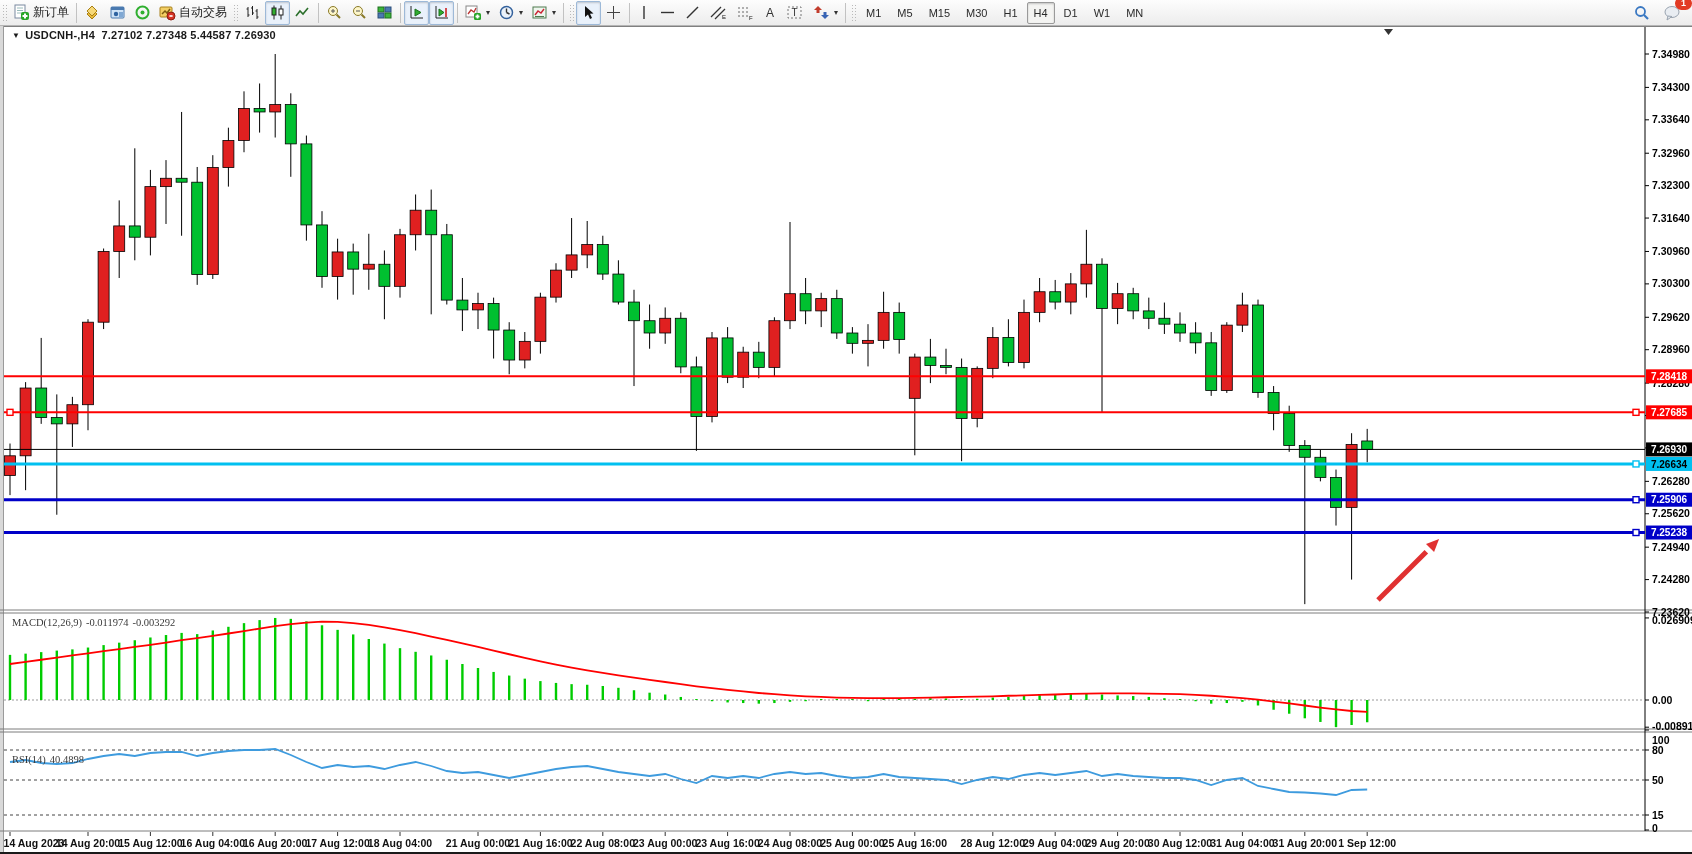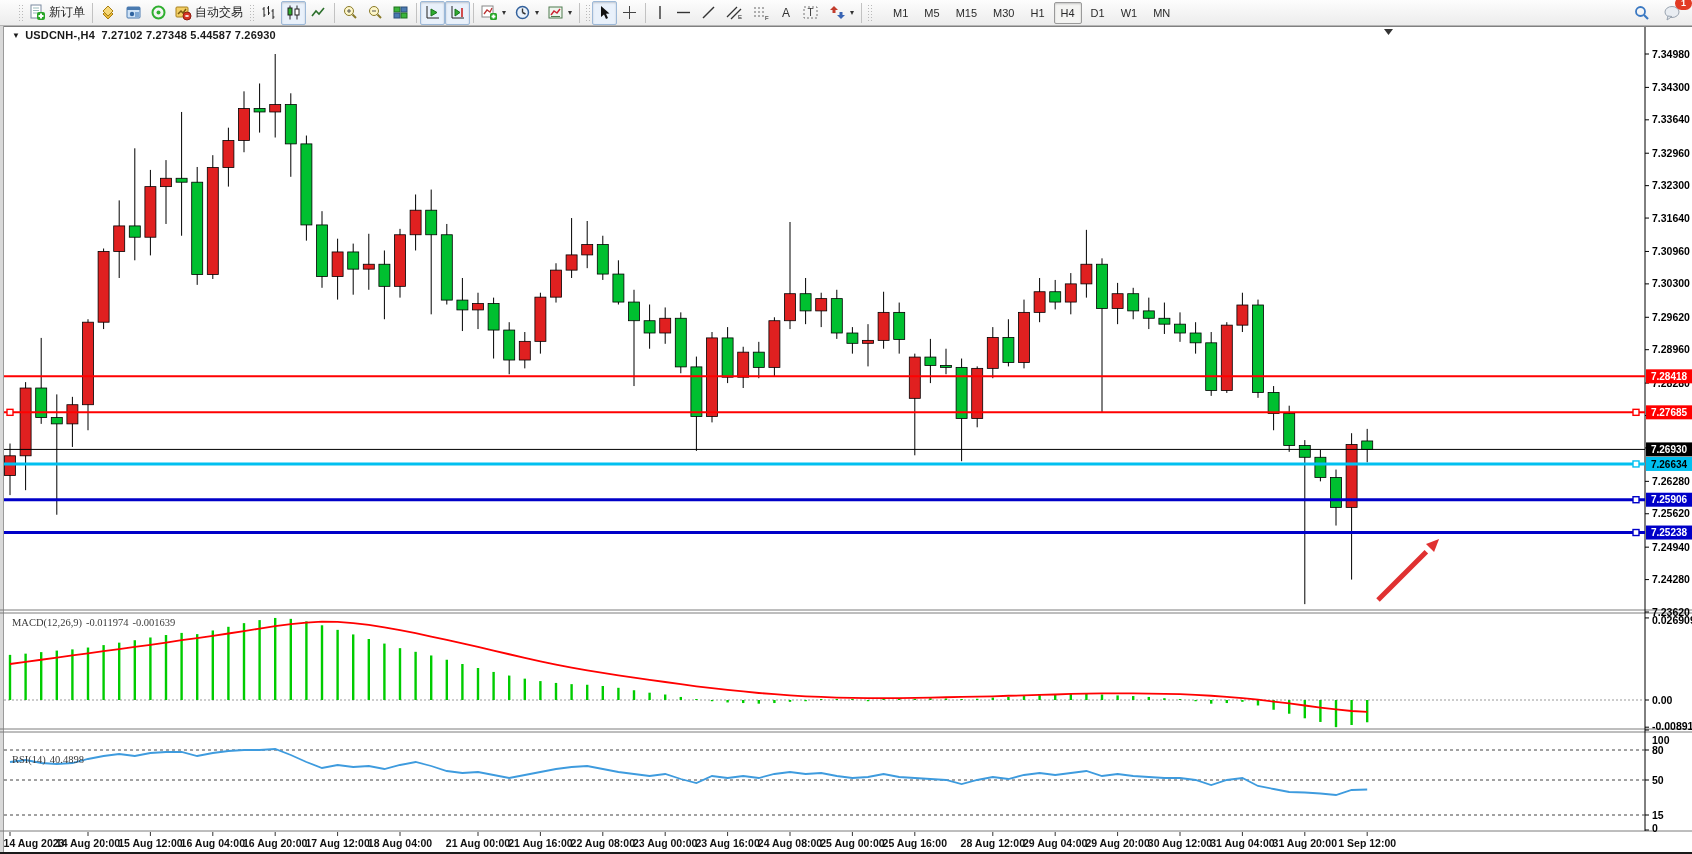--- a/index.html
+++ b/index.html
@@ -3,21 +3,21 @@
 <meta charset="utf-8">
 <style>
   html,body{margin:0;padding:0;background:#c9c9c9;}
   .page{position:relative;width:1692px;height:854px;background:#ffffff;
         font-family:"Liberation Sans",sans-serif;overflow:hidden;
         border-bottom:2px solid #1a1a1a;box-sizing:border-box;}
   
   .toolbar{position:absolute;left:0;top:0;width:1692px;height:26px;
            background:linear-gradient(#fdfdfd,#ececec);
            border-bottom:1px solid #b5b5b5;display:flex;align-items:center;
-           padding-left:16px;box-sizing:border-box;z-index:40;}
+           padding-left:0;box-sizing:border-box;z-index:40;}
   .grip{width:5px;height:18px;margin:0 2px;
         background-image:radial-gradient(#b9b9b9 35%,transparent 36%);
         background-size:3px 3px;}
   .sep{width:1px;height:20px;background:#c2c2c2;margin:0 3px;}
   .tb{display:flex;align-items:center;gap:3px;height:22px;padding:0 3px;
       border:1px solid transparent;border-radius:2px;cursor:default;}
   .tb.pressed{background:#e9f1fb;border:1px solid #9db9d8;
       box-shadow:inset 0 1px 2px rgba(0,0,0,.18);}
   .tb-label{font-size:12px;color:#1c1c1c;white-space:nowrap;}
   .caret{font-size:8px;color:#333;margin-left:1px;}
@@ -258,21 +258,21 @@
       <svg width="17" height="17">
           <polygon points="5,2 9,6 6.5,6 6.5,9 3.5,9 3.5,6 1,6" fill="#c23c2c"></polygon>
           <polygon points="12,15 16,11 13.5,11 13.5,8 10.5,8 10.5,11 8,11" fill="#3864b4"></polygon>
         </svg>
       <span class="caret">▾</span>
     </div>
 
     <div class="sep"></div>
     <div class="grip"></div>
 
-    <div id="tf-group" style="display:flex;align-items:flex-end;margin-left:11px;">
+    <div id="tf-group" style="display:flex;align-items:flex-end;">
         <div class="tf">M1</div>
         <div class="tf">M5</div>
         <div class="tf">M15</div>
         <div class="tf">M30</div>
         <div class="tf">H1</div>
         <div class="tf active">H4</div>
         <div class="tf">D1</div>
         <div class="tf">W1</div>
         <div class="tf">MN</div>
       </div>
@@ -295,21 +295,21 @@
   </div>
 
   <div class="chartwin"></div>
   <div class="leftedge"></div>
 
   <div class="caption">
     <span class="tri">▼</span><span>USDCNH-,H4</span>&nbsp;&nbsp;<span>7.27102 7.27348 5.44587 7.26930</span>
   </div>
 
   <div class="plabel" style="left:12px;top:616px;">
-    <span>MACD(12,26,9)</span><span>-0.011974</span><span>-0.001639</span>
+    <span>MACD(12,26,9)</span><span>-0.011974</span><span>-0.003292</span>
   </div>
   <div class="plabel" style="left:12px;top:753px;">
     <span>RSI(14)</span><span>40.4898</span>
   </div>
 
   <svg class="layer" id="chart-svg" width="1692" height="854" viewBox="0 0 1692 854">
       <line x1="0" y1="610" x2="1692" y2="610" stroke="#7c7c7c"></line>
       <line x1="0" y1="613" x2="1692" y2="613" stroke="#7c7c7c"></line>
       <line x1="0" y1="729" x2="1692" y2="729" stroke="#7c7c7c"></line>
       <line x1="0" y1="732" x2="1692" y2="732" stroke="#7c7c7c"></line>

